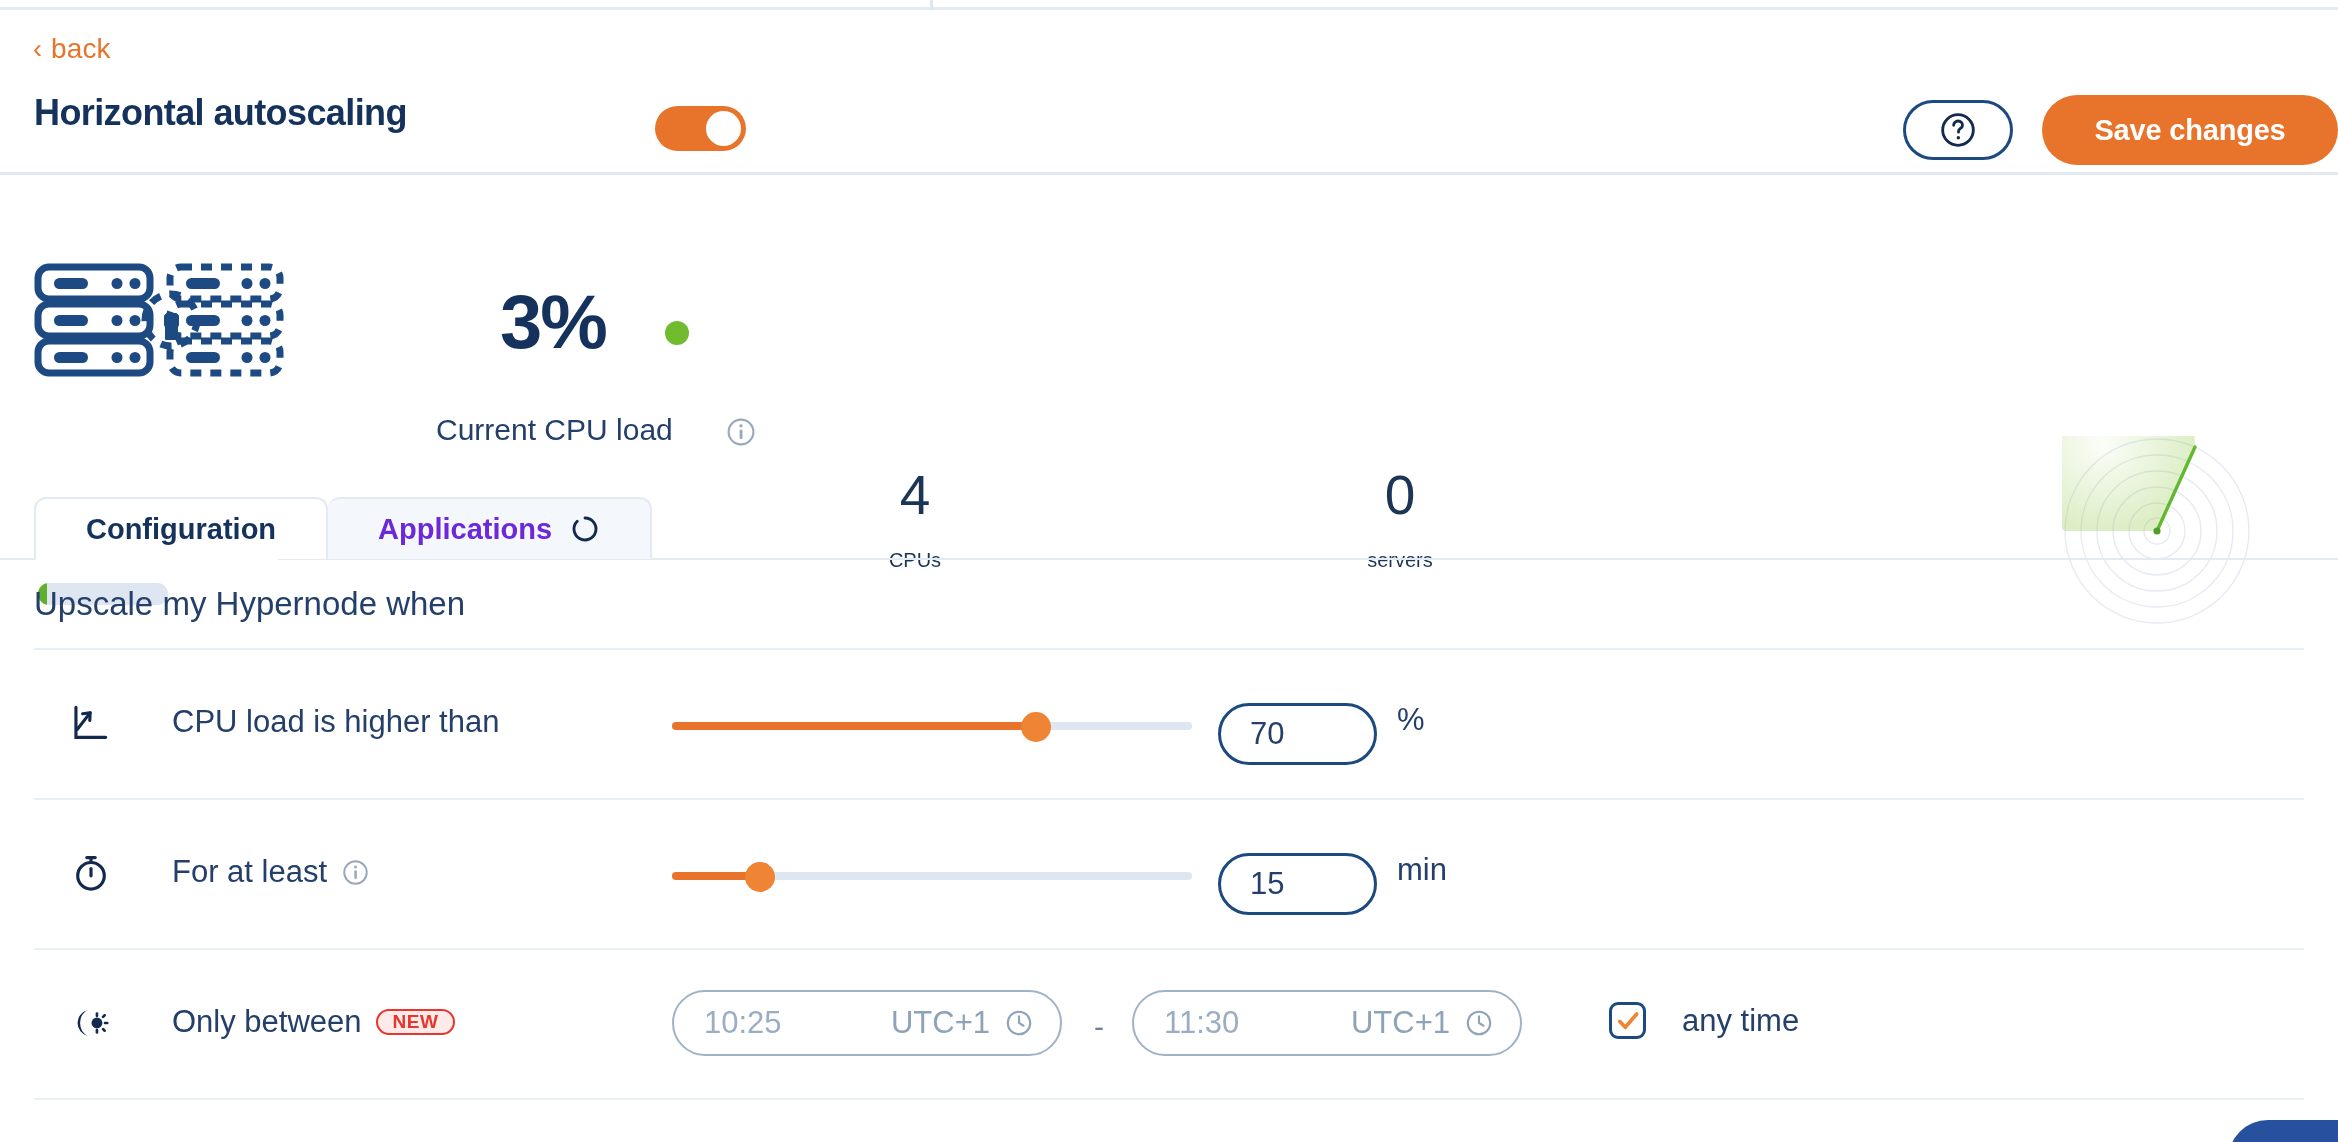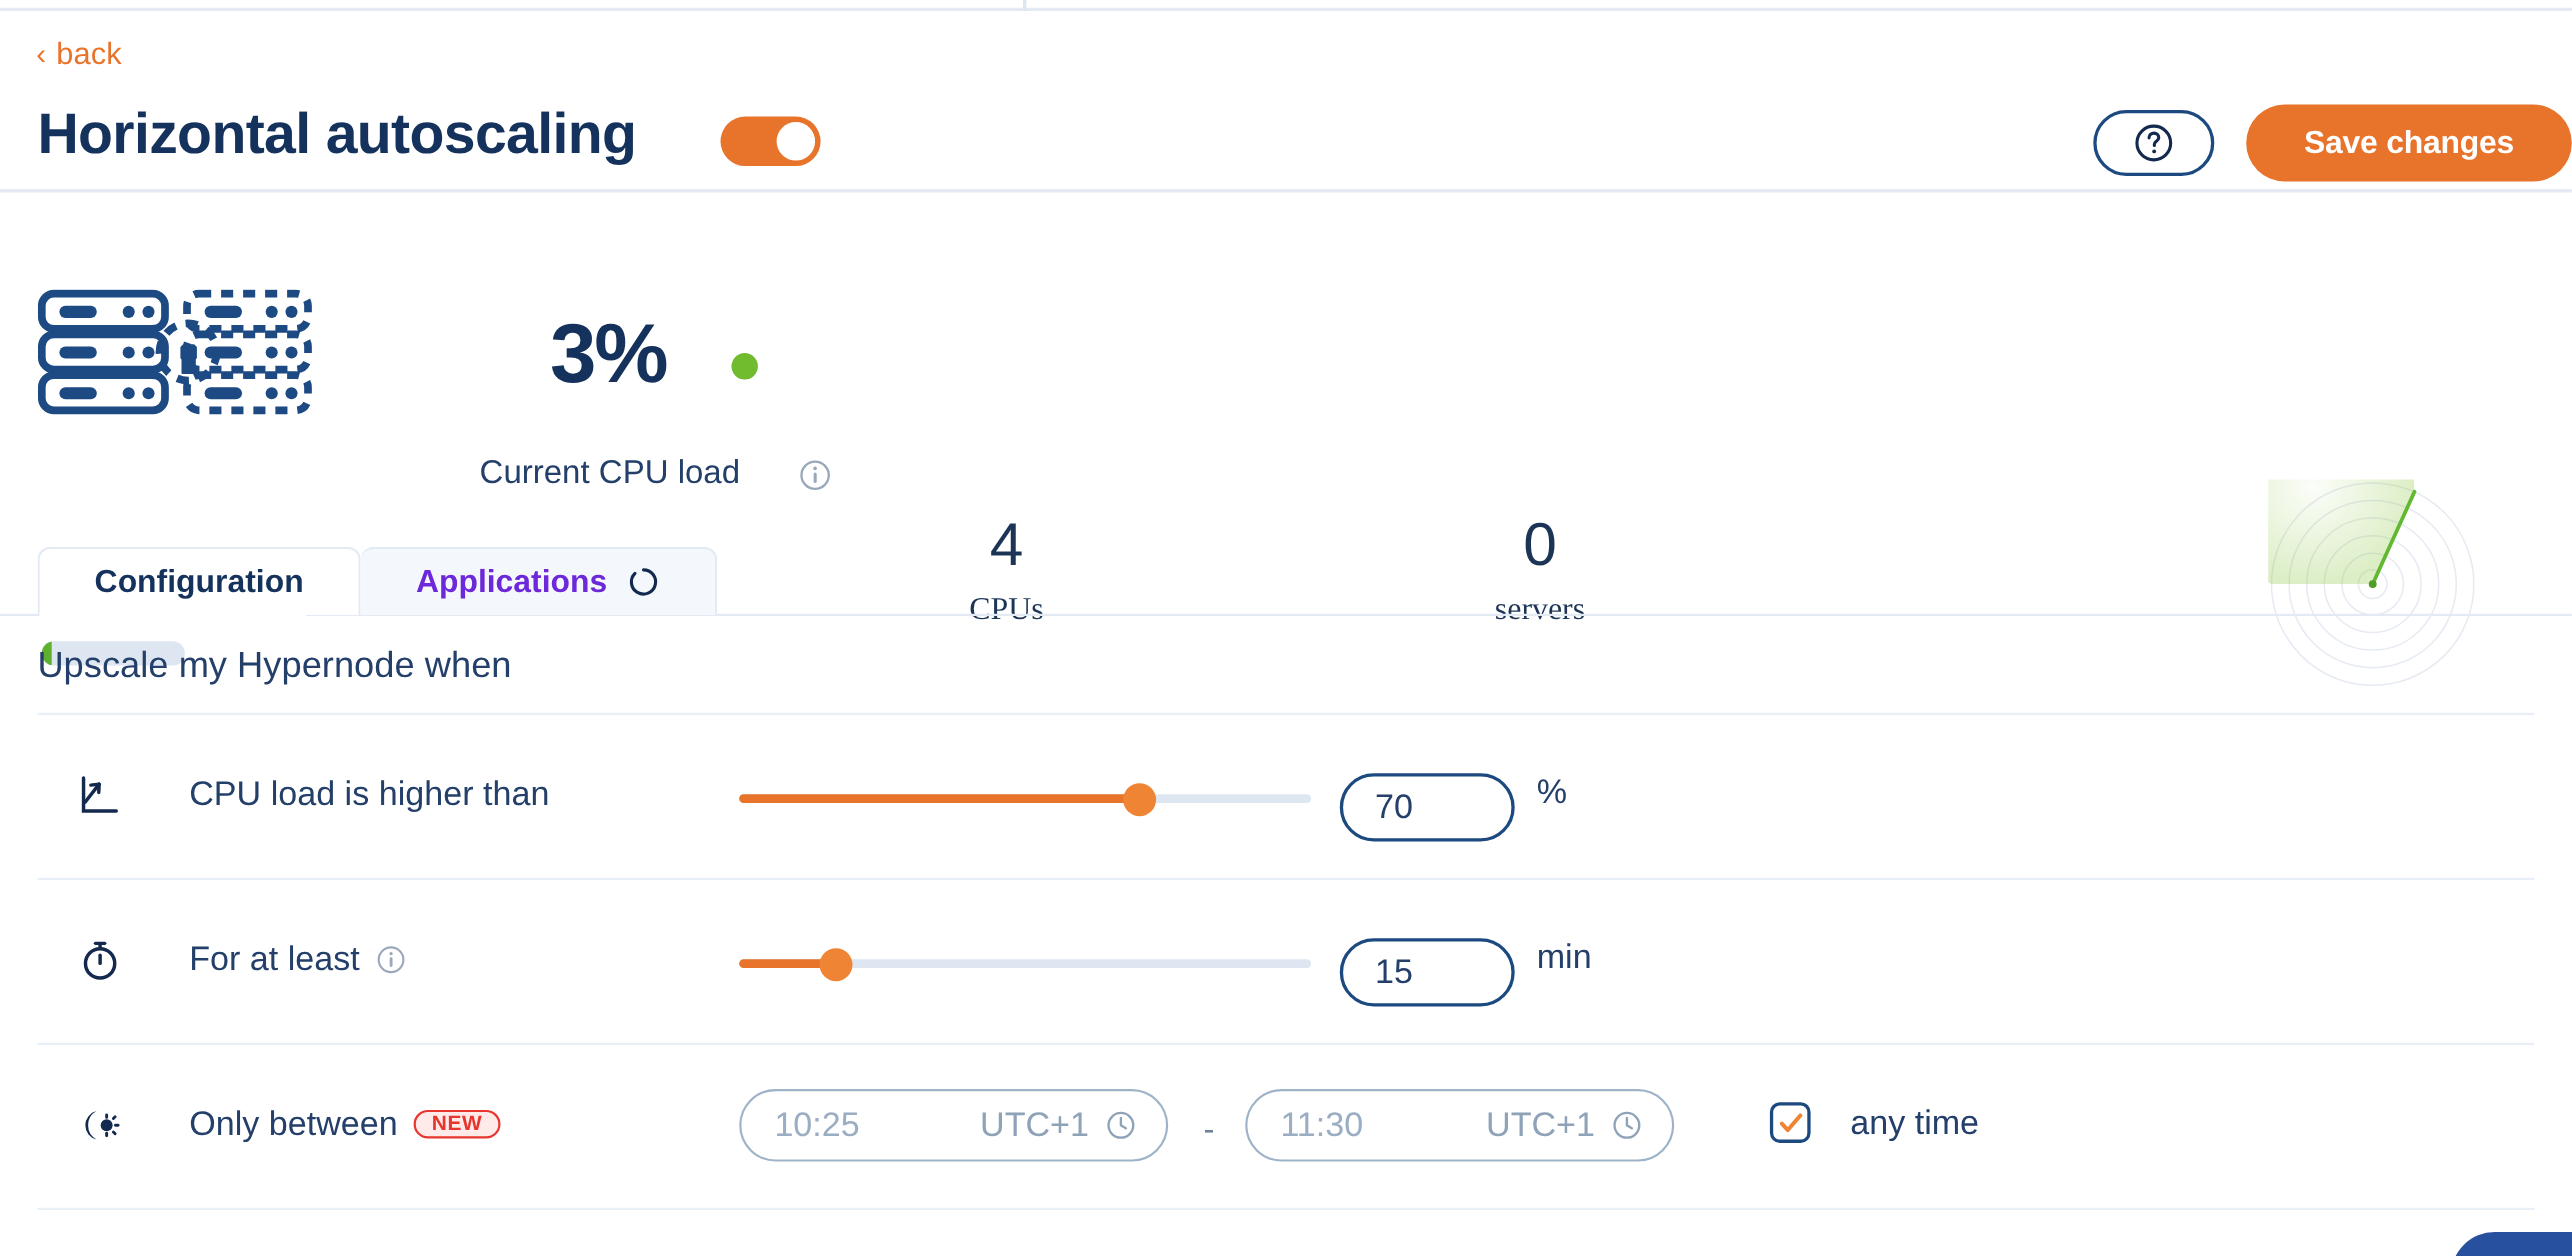--- a/index.html
+++ b/index.html
@@ -47,21 +47,21 @@
     cursor: pointer;
     display: flex;
     align-items: center;
     gap: 9px;
   }
   .back-chevron { font-size: 27px; line-height: 1; }
 
   .page-title {
     position: absolute;
     left: 34px; top: 82px;
-    font-size: 52px;
+    font-size: 36px;
     font-weight: 700;
     letter-spacing: -0.6px;
     color: #14325c;
     white-space: nowrap;
   }
 
   .toggle {
     position: absolute;
     left: 655px; top: 96px;
     width: 91px; height: 45px;
@@ -156,25 +156,24 @@
   }
 
   .metric { position: absolute; text-align: center; }
   .metric .val {
     font-size: 55px;
     color: #1c3557;
     line-height: 1;
     font-weight: 400;
   }
   .metric .lab {
-    margin-top: 15px;
-    font-size: 29px;
+    margin-top: 26px;
+    font-size: 20px;
     color: #1c3557;
     white-space: nowrap;
-    font-family: Liberation Serif, serif;
   }
   .m-cpus    { left: 820px;  top: 290px; width: 190px; }
   .m-load    { left: 1040px; top: 290px; width: 290px; }
   .m-servers { left: 1250px; top: 290px; width: 300px; }
 
   .radar {
     position: absolute;
     left: 2062px; top: 258px;
     width: 190px; height: 190px;
   }

